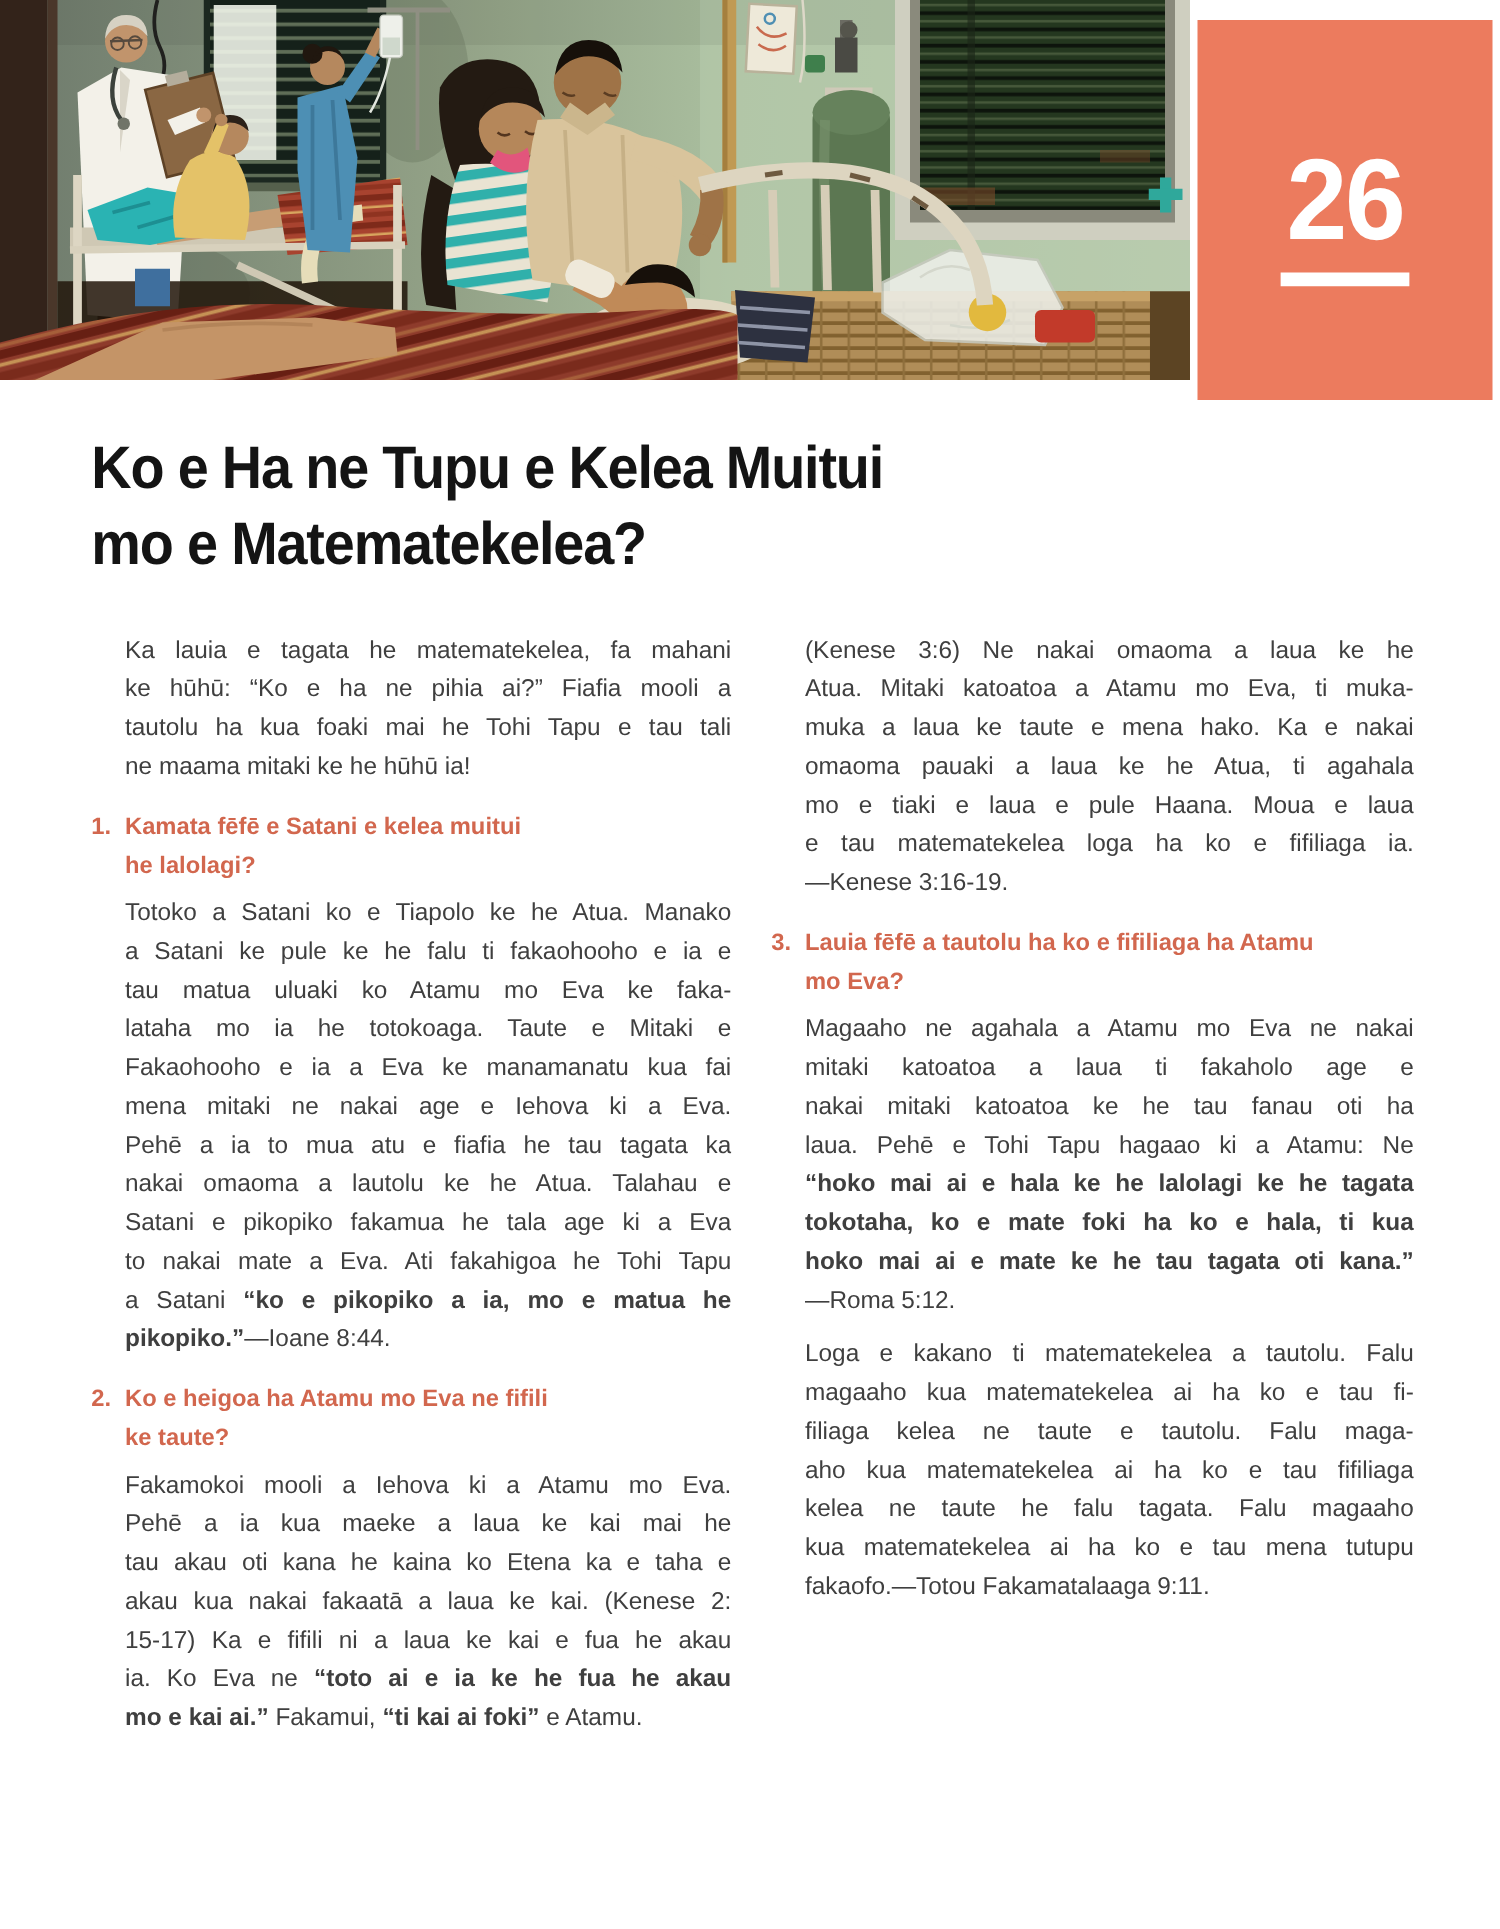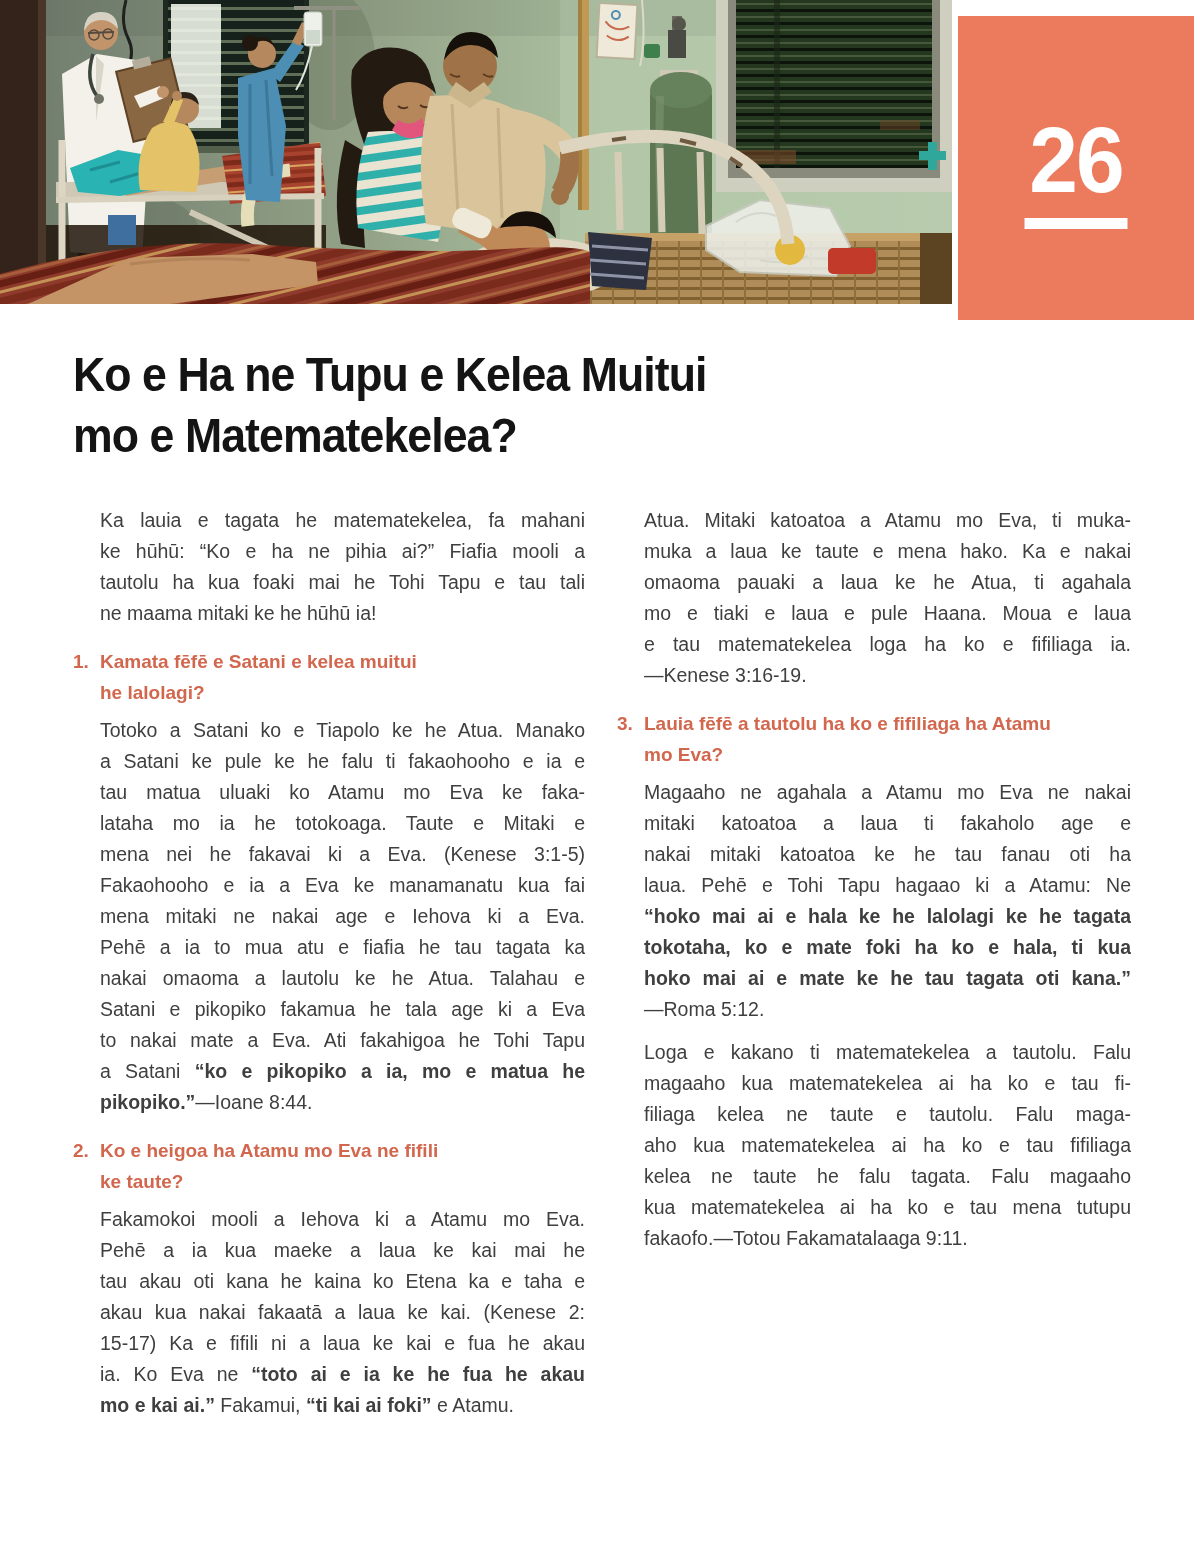--- a/index.html
+++ b/index.html
@@ -298,21 +298,20 @@
       <div class="question">
         <span class="qnum">1.</span>
         <div class="qline">Kamata fēfē e Satani e kelea muitui</div>
         <div class="qline">he lalolagi?</div>
       </div>
       <div class="para">
         <div class="pline"><span>Totoko a Satani ko e Tiapolo ke he Atua. Manako</span></div>
         <div class="pline"><span>a Satani ke pule ke he falu ti fakaohooho e ia e</span></div>
         <div class="pline"><span>tau matua uluaki ko Atamu mo Eva ke faka-</span></div>
         <div class="pline"><span>lataha mo ia he totokoaga. Taute e Mitaki e</span></div>
-        <div class="pline"><span>mena nei he fakavai ki a Eva. (Kenese 3:1-5)</span></div>
         <div class="pline"><span>Fakaohooho e ia a Eva ke manamanatu kua fai</span></div>
         <div class="pline"><span>mena mitaki ne nakai age e Iehova ki a Eva.</span></div>
         <div class="pline"><span>Pehē a ia to mua atu e fiafia he tau tagata ka</span></div>
         <div class="pline"><span>nakai omaoma a lautolu ke he Atua. Talahau e</span></div>
         <div class="pline"><span>Satani e pikopiko fakamua he tala age ki a Eva</span></div>
         <div class="pline"><span>to nakai mate a Eva. Ati fakahigoa he Tohi Tapu</span></div>
         <div class="pline"><span>a Satani </span><b>“ko e pikopiko a ia, mo e matua he</b></div>
         <div class="pline last"><b>pikopiko.”</b><span>—Ioane 8:44.</span></div>
       </div>
       <div class="question">
@@ -325,20 +324,21 @@
         <div class="pline"><span>Pehē a ia kua maeke a laua ke kai mai he</span></div>
         <div class="pline"><span>tau akau oti kana he kaina ko Etena ka e taha e</span></div>
         <div class="pline"><span>akau kua nakai fakaatā a laua ke kai. (Kenese 2:</span></div>
         <div class="pline"><span>15-17) Ka e fifili ni a laua ke kai e fua he akau</span></div>
         <div class="pline"><span>ia. Ko Eva ne </span><b>“toto ai e ia ke he fua he akau</b></div>
         <div class="pline last"><b>mo e kai ai.”</b><span> Fakamui, </span><b>“ti kai ai foki”</b><span> e Atamu.</span></div>
       </div>
     </div>
   <div class="col col2">
       <div class="para">
+        <div class="pline"><span>(Kenese 3:6) Ne nakai omaoma a laua ke he</span></div>
         <div class="pline"><span>Atua. Mitaki katoatoa a Atamu mo Eva, ti muka-</span></div>
         <div class="pline"><span>muka a laua ke taute e mena hako. Ka e nakai</span></div>
         <div class="pline"><span>omaoma pauaki a laua ke he Atua, ti agahala</span></div>
         <div class="pline"><span>mo e tiaki e laua e pule Haana. Moua e laua</span></div>
         <div class="pline"><span>e tau matematekelea loga ha ko e fifiliaga ia.</span></div>
         <div class="pline last"><span>—Kenese 3:16-19.</span></div>
       </div>
       <div class="question">
         <span class="qnum">3.</span>
         <div class="qline">Lauia fēfē a tautolu ha ko e fifiliaga ha Atamu</div>

